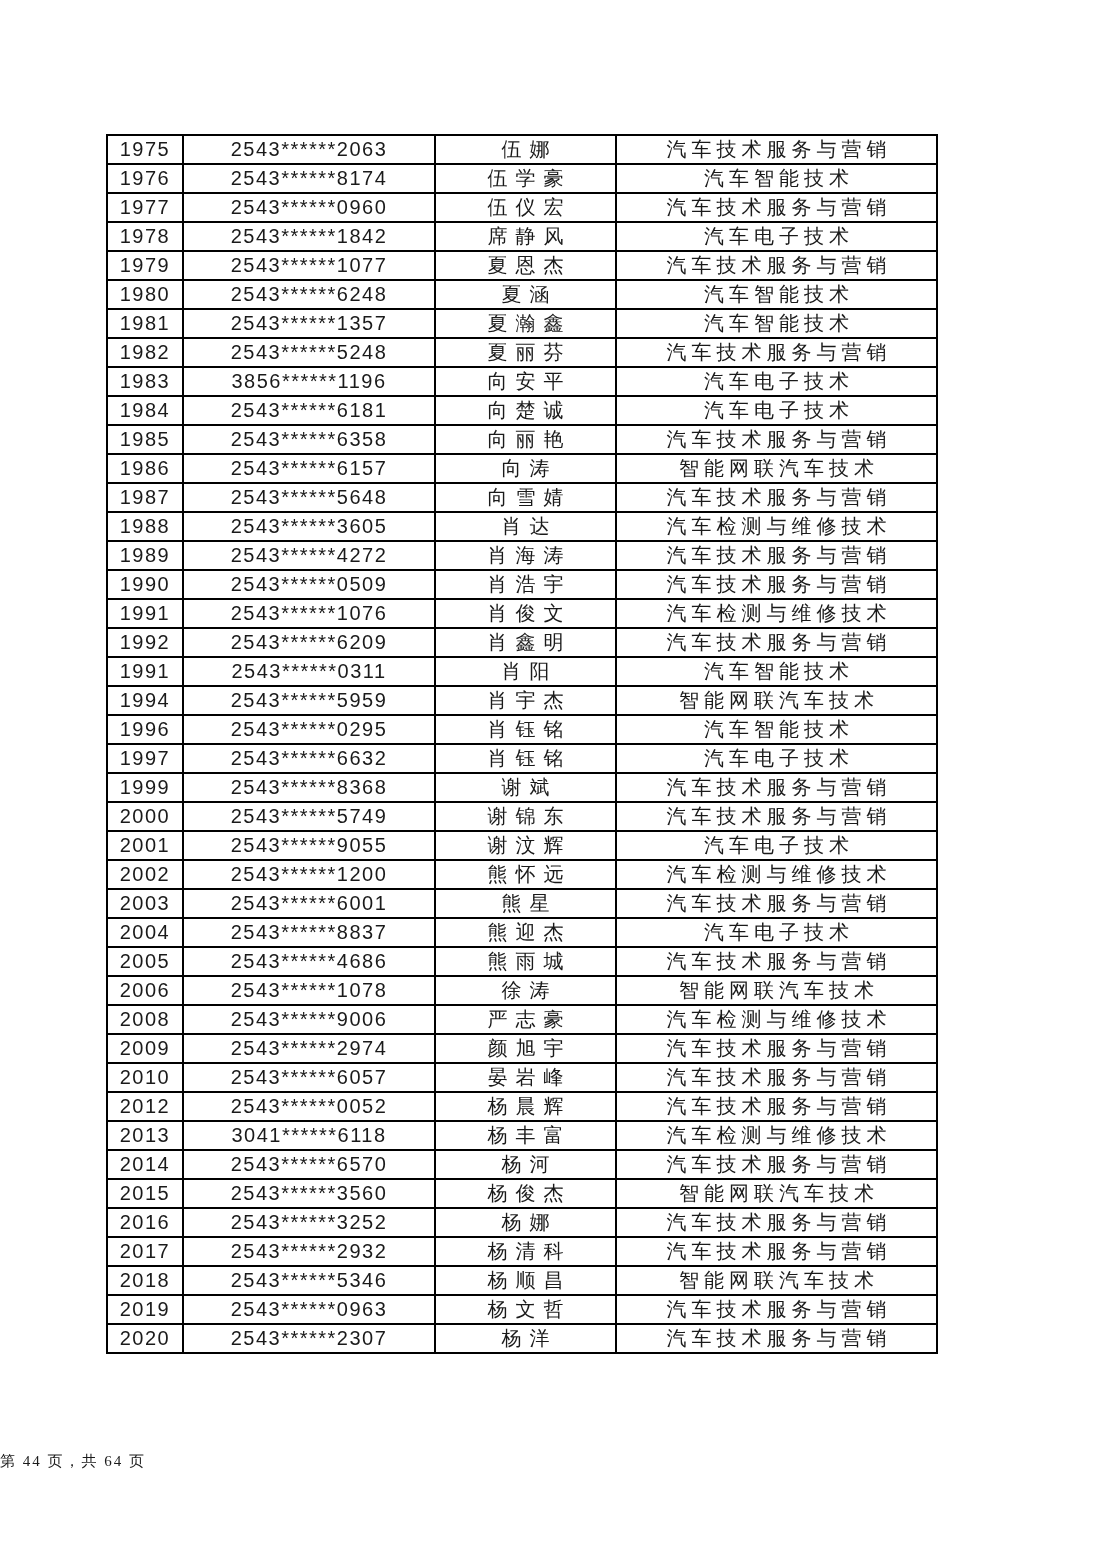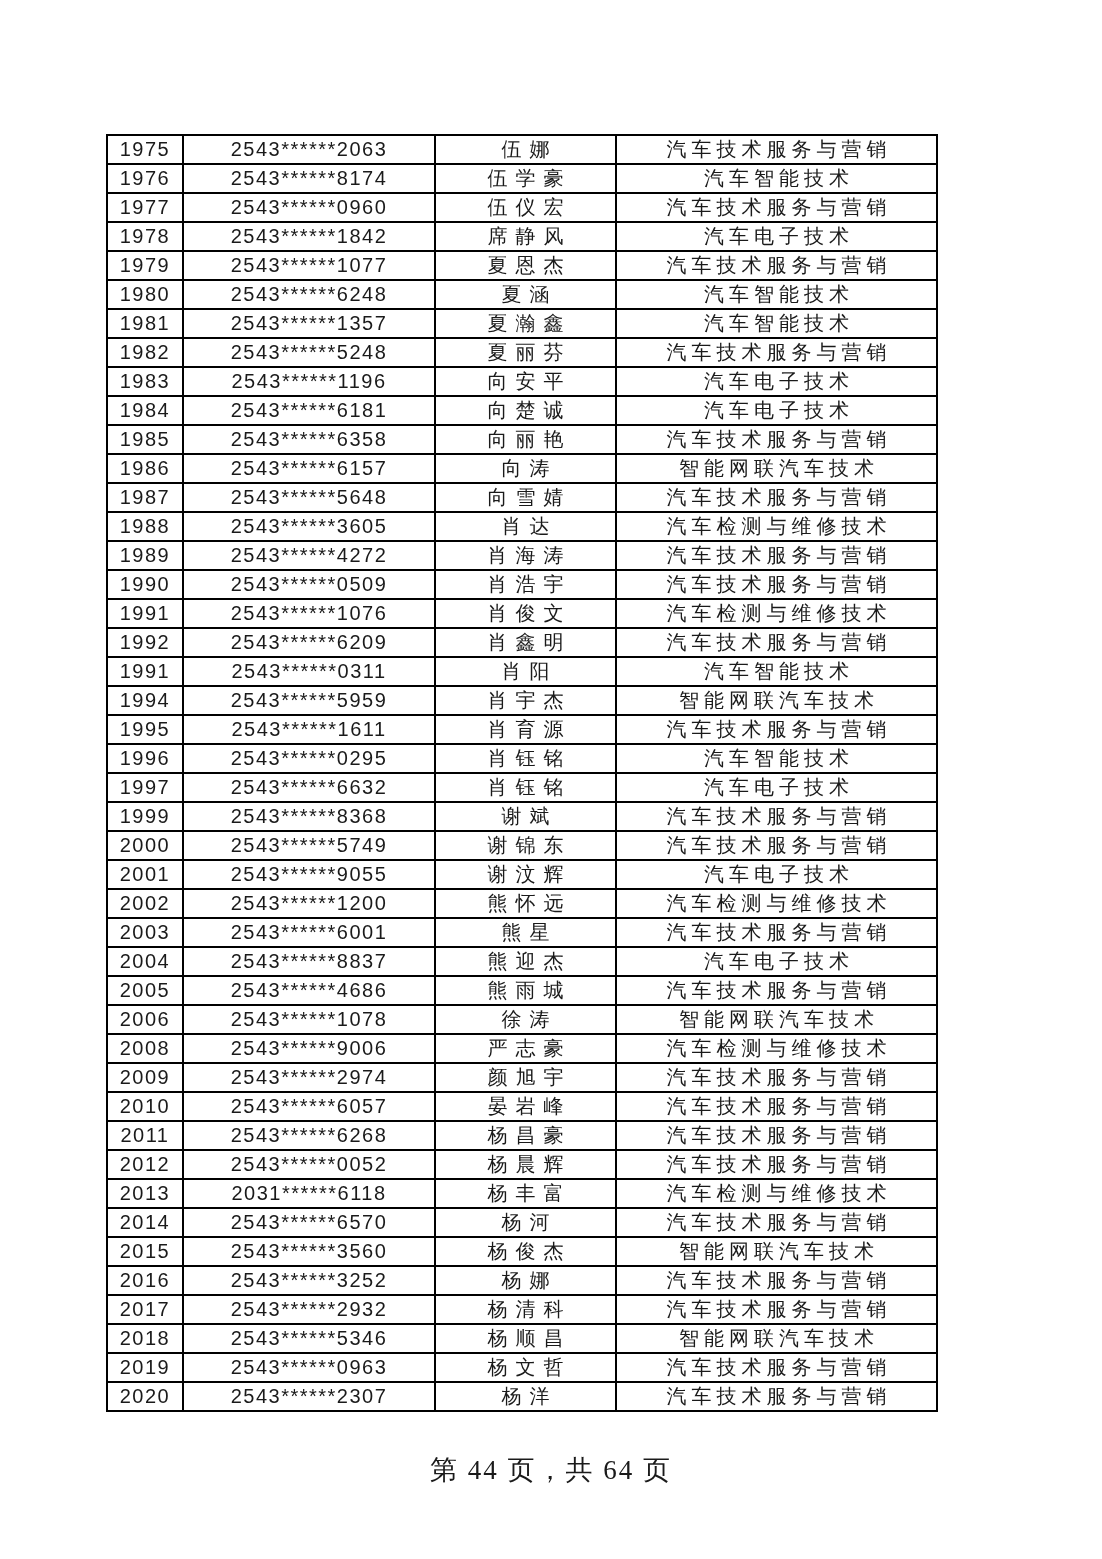--- a/index.html
+++ b/index.html
@@ -51,23 +51,23 @@
     font-family: Liberation Mono, monospace;
     font-size: 20px;
     letter-spacing: 5px;
     text-indent: 5px;
   }
   .page-footer {
     position: absolute;
     left: 0;
     top: 1452px;
     width: 1102px;
-    text-align: center;
+    text-align: left;
     font-family: "Liberation Serif", "DejaVu Serif", serif;
-    font-size: 27px;
+    font-size: 15px;
     letter-spacing: 2px;
     color: #1a1a1a;
   }
 </style>
 </head>
 <body>
 
 <div class="page">
 
   <table class="roster">
@@ -121,21 +121,21 @@
           <td class="cell-major">汽车智能技术</td>
         </tr>
         <tr>
           <td class="cell-no">1982</td>
           <td class="cell-exam-id">2543******5248</td>
           <td class="cell-name">夏丽芬</td>
           <td class="cell-major">汽车技术服务与营销</td>
         </tr>
         <tr>
           <td class="cell-no">1983</td>
-          <td class="cell-exam-id">2543******1196</td>
+          <td class="cell-exam-id">3856******1196</td>
           <td class="cell-name">向安平</td>
           <td class="cell-major">汽车电子技术</td>
         </tr>
         <tr>
           <td class="cell-no">1984</td>
           <td class="cell-exam-id">2543******6181</td>
           <td class="cell-name">向楚诚</td>
           <td class="cell-major">汽车电子技术</td>
         </tr>
         <tr>
@@ -192,26 +192,20 @@
           <td class="cell-name">肖阳</td>
           <td class="cell-major">汽车智能技术</td>
         </tr>
         <tr>
           <td class="cell-no">1994</td>
           <td class="cell-exam-id">2543******5959</td>
           <td class="cell-name">肖宇杰</td>
           <td class="cell-major">智能网联汽车技术</td>
         </tr>
         <tr>
-          <td class="cell-no">1995</td>
-          <td class="cell-exam-id">2543******1611</td>
-          <td class="cell-name">肖育源</td>
-          <td class="cell-major">汽车技术服务与营销</td>
-        </tr>
-        <tr>
           <td class="cell-no">1996</td>
           <td class="cell-exam-id">2543******0295</td>
           <td class="cell-name">肖钰铭</td>
           <td class="cell-major">汽车智能技术</td>
         </tr>
         <tr>
           <td class="cell-no">1997</td>
           <td class="cell-exam-id">2543******6632</td>
           <td class="cell-name">肖钰铭</td>
           <td class="cell-major">汽车电子技术</td>
@@ -276,34 +270,28 @@
           <td class="cell-name">颜旭宇</td>
           <td class="cell-major">汽车技术服务与营销</td>
         </tr>
         <tr>
           <td class="cell-no">2010</td>
           <td class="cell-exam-id">2543******6057</td>
           <td class="cell-name">晏岩峰</td>
           <td class="cell-major">汽车技术服务与营销</td>
         </tr>
         <tr>
-          <td class="cell-no">2011</td>
-          <td class="cell-exam-id">2543******6268</td>
-          <td class="cell-name">杨昌豪</td>
-          <td class="cell-major">汽车技术服务与营销</td>
-        </tr>
-        <tr>
           <td class="cell-no">2012</td>
           <td class="cell-exam-id">2543******0052</td>
           <td class="cell-name">杨晨辉</td>
           <td class="cell-major">汽车技术服务与营销</td>
         </tr>
         <tr>
           <td class="cell-no">2013</td>
-          <td class="cell-exam-id">2031******6118</td>
+          <td class="cell-exam-id">3041******6118</td>
           <td class="cell-name">杨丰富</td>
           <td class="cell-major">汽车检测与维修技术</td>
         </tr>
         <tr>
           <td class="cell-no">2014</td>
           <td class="cell-exam-id">2543******6570</td>
           <td class="cell-name">杨河</td>
           <td class="cell-major">汽车技术服务与营销</td>
         </tr>
         <tr>

